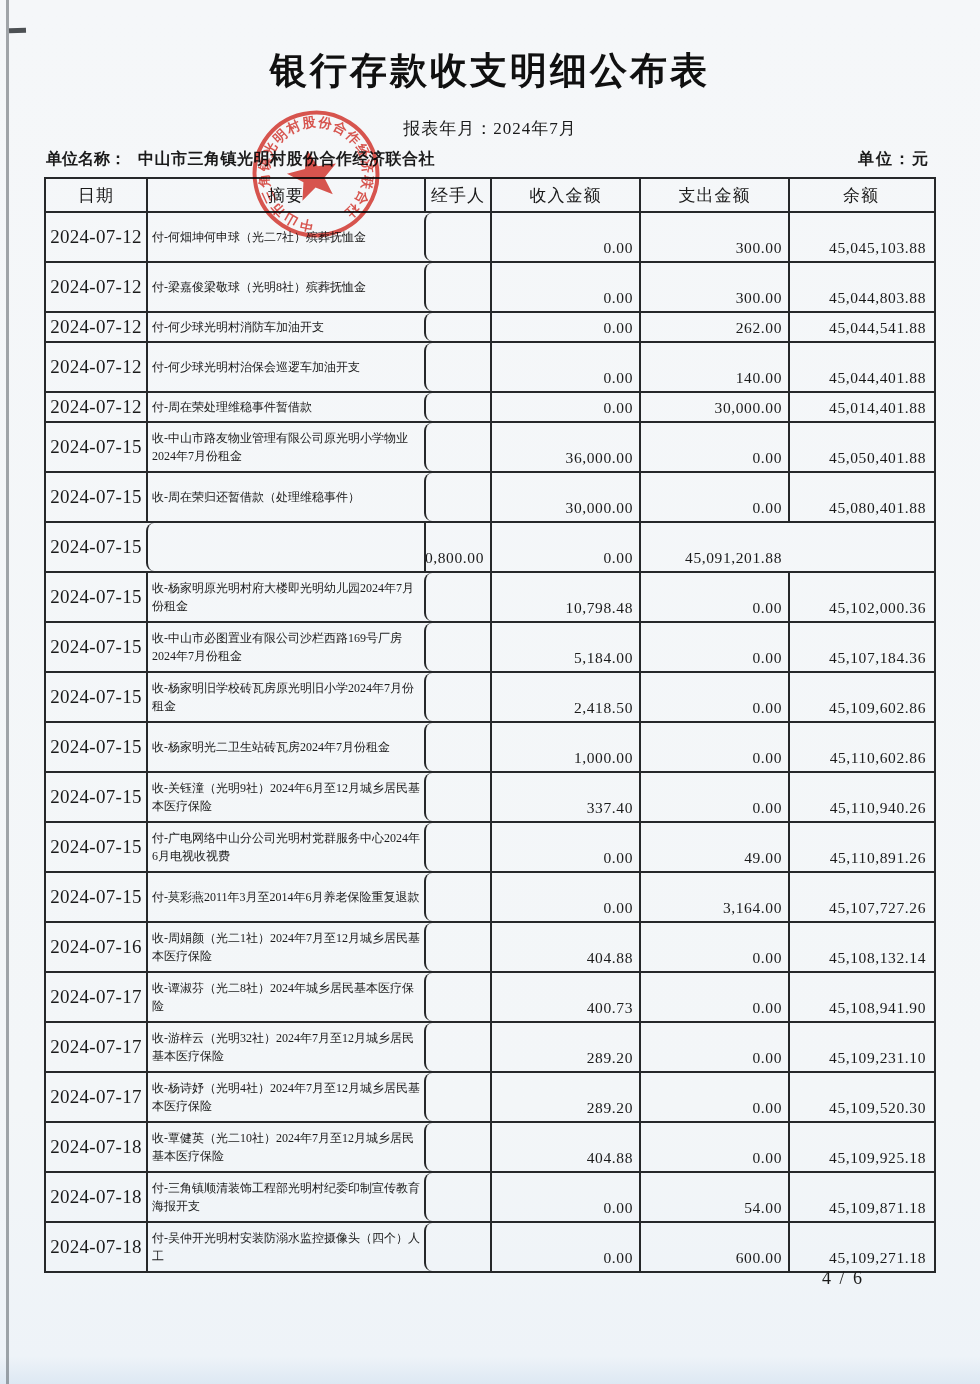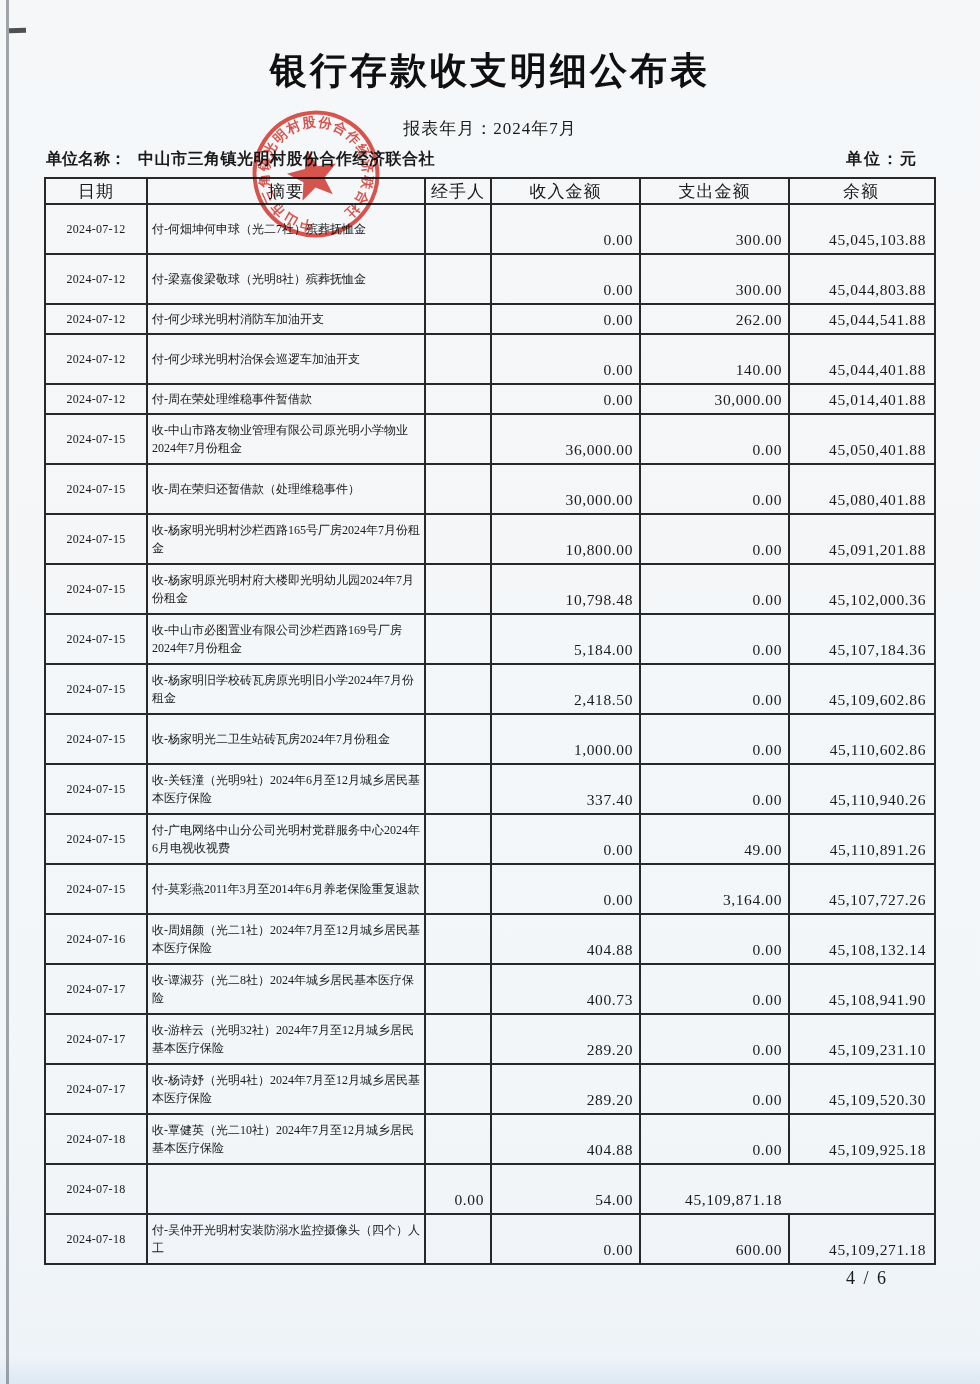--- a/index.html
+++ b/index.html
@@ -38,64 +38,64 @@
     letter-spacing:1px;
   }
   .meta-row {
     width:888px; margin:9px auto 0 auto;
     display:flex; justify-content:space-between; align-items:flex-end;
     font-size:16px;
     font-weight:bold;
   }
   .unit-name-wrap { display:flex; }
   .unit-name-value { margin-left:12px; letter-spacing:.5px; }
-  .unit-currency { margin-right:16px; letter-spacing:2px; }
+  .unit-currency { margin-right:4px; letter-spacing:2px; }
   
   .ledger {
     width:888px; margin:7px auto 0 auto;
     border:2px solid #26282a;
     background:transparent;
   }
   .trow {
     display:grid;
     grid-template-columns:100px 278px 66px 149px 149px 144px;
     border-top:2px solid #26282a;
     box-sizing:border-box;
   }
-  .thead-row { border-top:none; height:24px; }
+  .thead-row { border-top:none; height:32px; }
   .thead-row .cell {
     display:flex; align-items:center; justify-content:center;
     font-size:17px; letter-spacing:1px;
   }
   .h1 { height:30px; }
   .h2 { height:50px; }
   .cell {
     border-left:2px solid #26282a;
     box-sizing:border-box;
     overflow:hidden;
     position:relative;
   }
   .cell:first-child { border-left:none; }
   .cell-date {
     display:flex; align-items:center; justify-content:center;
-    font-size:12px; letter-spacing:.3px;
+    font-size:19px; letter-spacing:.3px;border-radius:8px;
   }
   .cell-summary {
     display:flex; align-items:center;
     padding:1px 3px 1px 4px;
     font-size:12px; line-height:1.5;
   }
   .cell-amount {
     display:flex; align-items:flex-end; justify-content:flex-end;
     padding:0 6px 4px 0;
     font-size:15.5px; letter-spacing:.6px;
     font-variant-numeric:tabular-nums;
   }
   .page-number {
-    position:absolute; top:1268px; right:92px;
+    position:absolute; top:1268px; right:116px;
     font-size:18px; letter-spacing:2px;
   }
   
   .seal {
     position:absolute; left:250px; top:108px;
     width:132px; height:132px;
     mix-blend-mode:multiply;
     opacity:.88;
     transform:rotate(-12deg);
     pointer-events:none;
@@ -267,23 +267,20 @@
             <span>0.00</span>
           </div>
           <div class="cell cell-amount">
             <span>45,080,401.88</span>
           </div>
         </div>
         <div class="trow h2">
           <div class="cell cell-date">
             <span>2024-07-15</span>
           </div>
-          <div class="cell cell-summary">
-            <span>收-杨家明光明村沙栏西路165号厂房2024年7月份租金</span>
-          </div>
           <div class="cell cell-date">
             <span></span>
           </div>
           <div class="cell cell-amount">
             <span>10,800.00</span>
           </div>
           <div class="cell cell-amount">
             <span>0.00</span>
           </div>
           <div class="cell cell-amount">
@@ -526,20 +523,23 @@
           <div class="cell cell-amount">
             <span>0.00</span>
           </div>
           <div class="cell cell-amount">
             <span>45,109,925.18</span>
           </div>
         </div>
         <div class="trow h2">
           <div class="cell cell-date">
             <span>2024-07-18</span>
+          </div>
+          <div class="cell cell-summary">
+            <span>付-三角镇顺清装饰工程部光明村纪委印制宣传教育海报开支</span>
           </div>
           <div class="cell cell-date">
             <span></span>
           </div>
           <div class="cell cell-amount">
             <span>0.00</span>
           </div>
           <div class="cell cell-amount">
             <span>54.00</span>
           </div>

